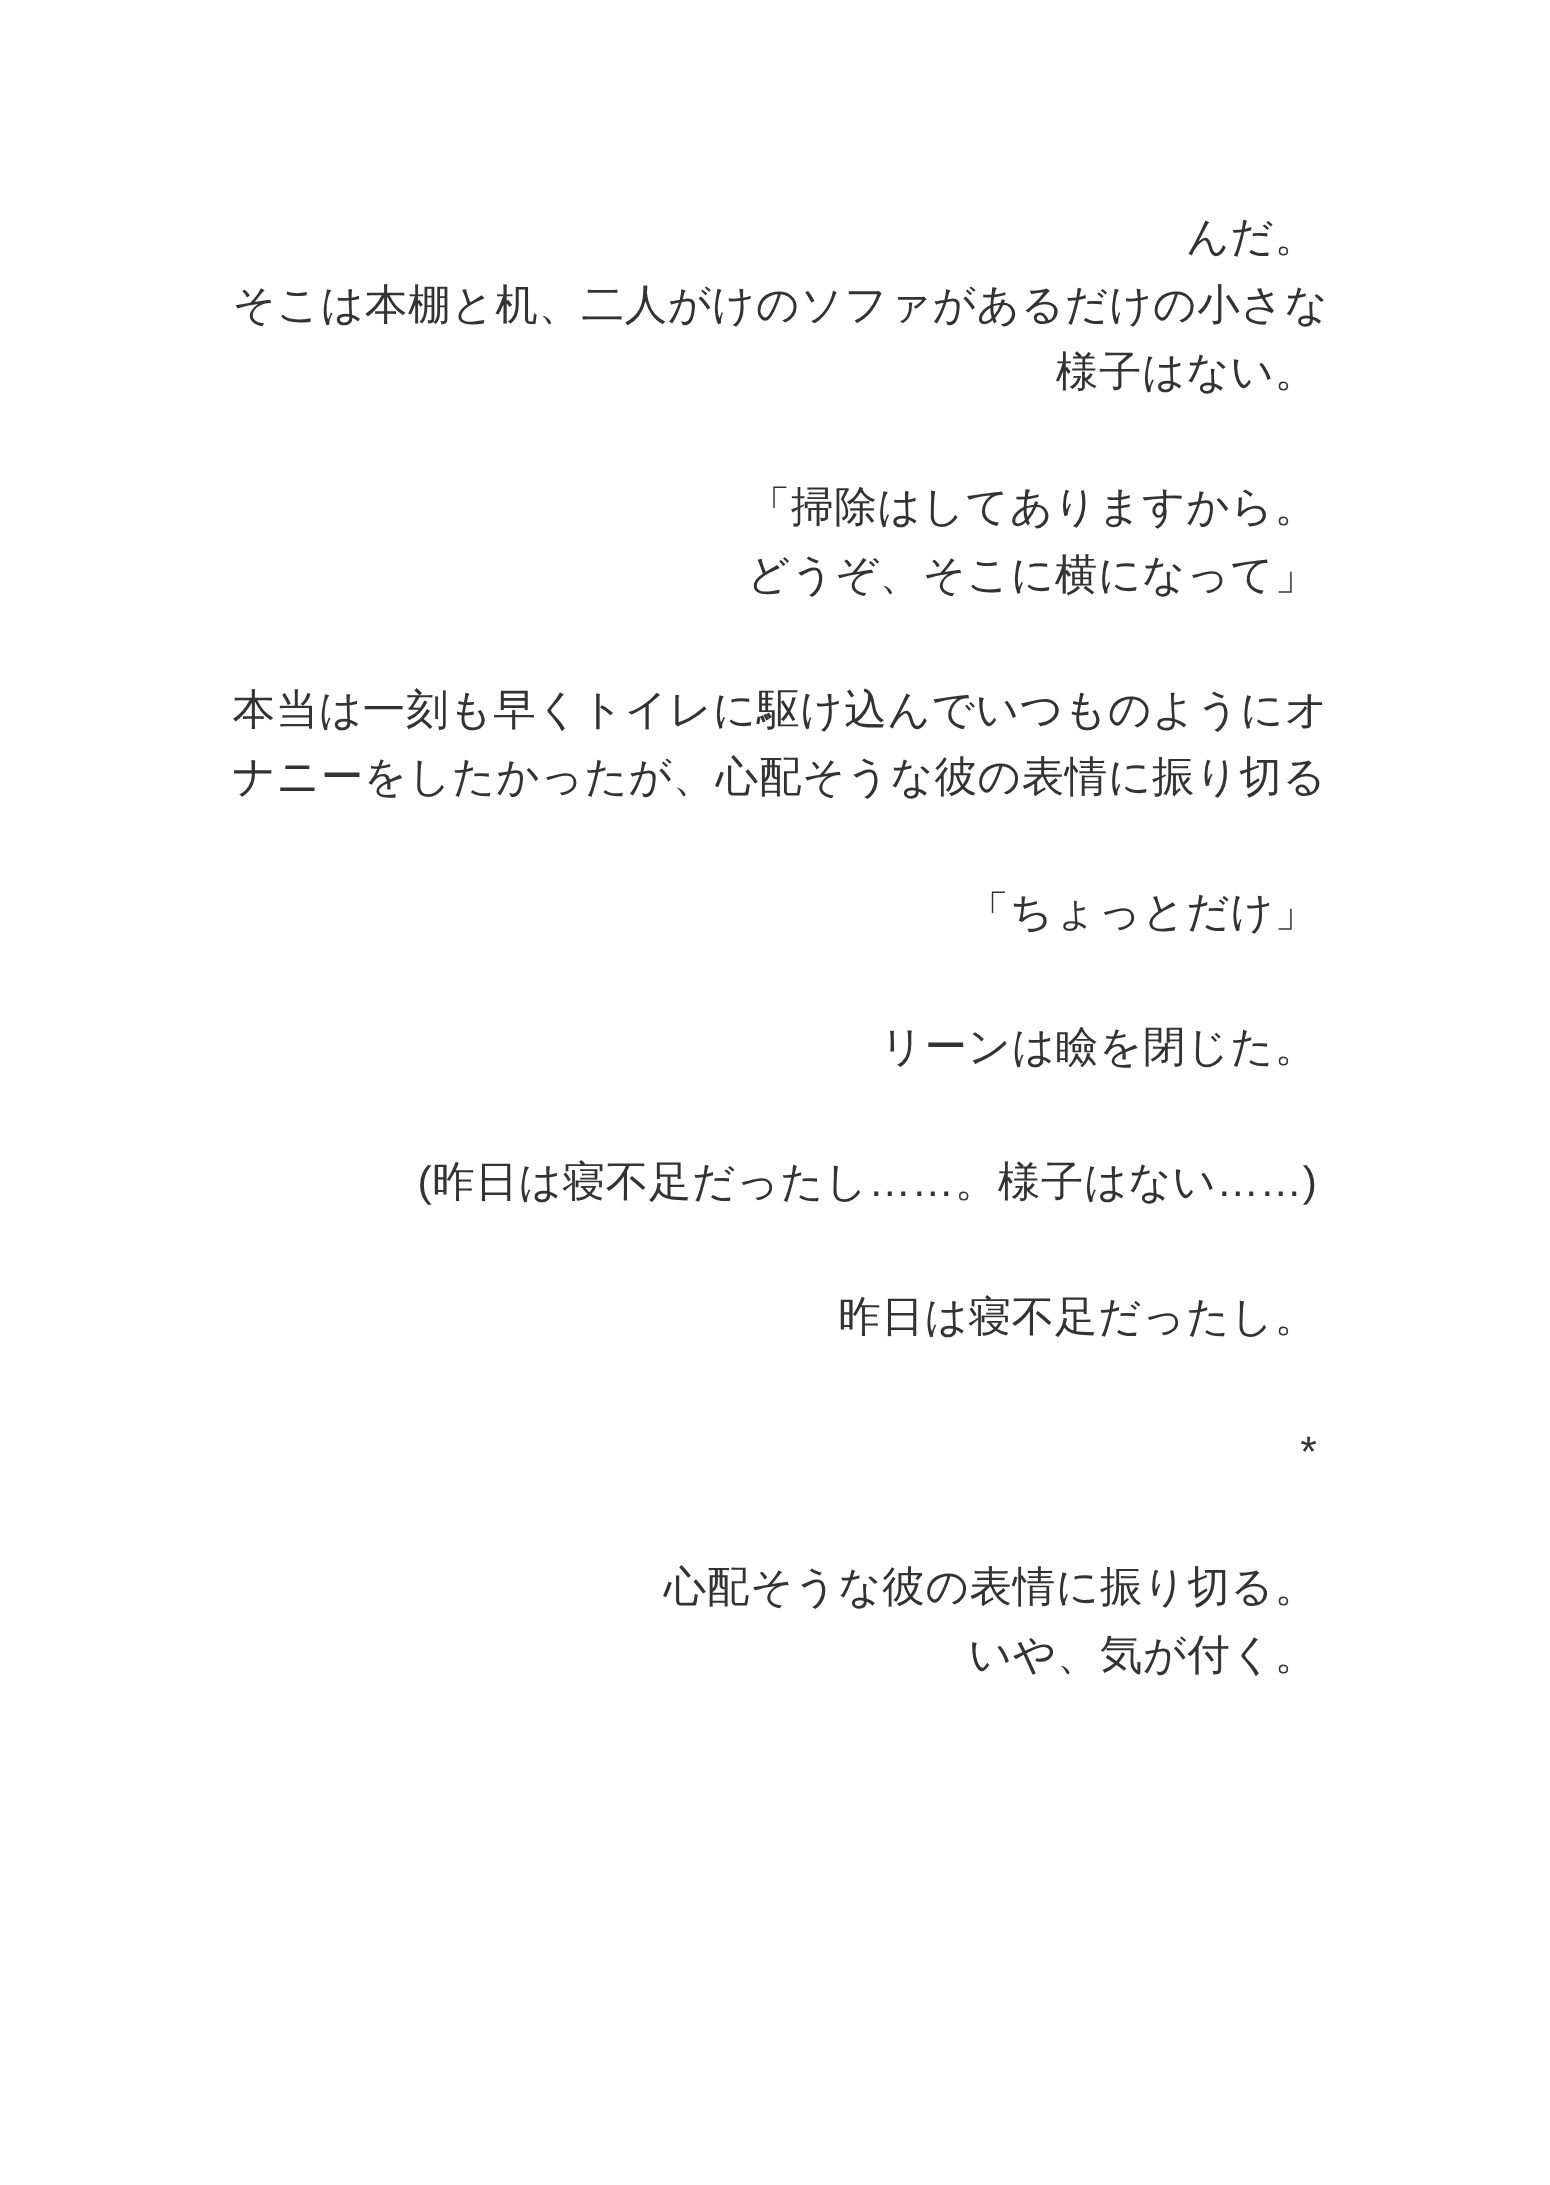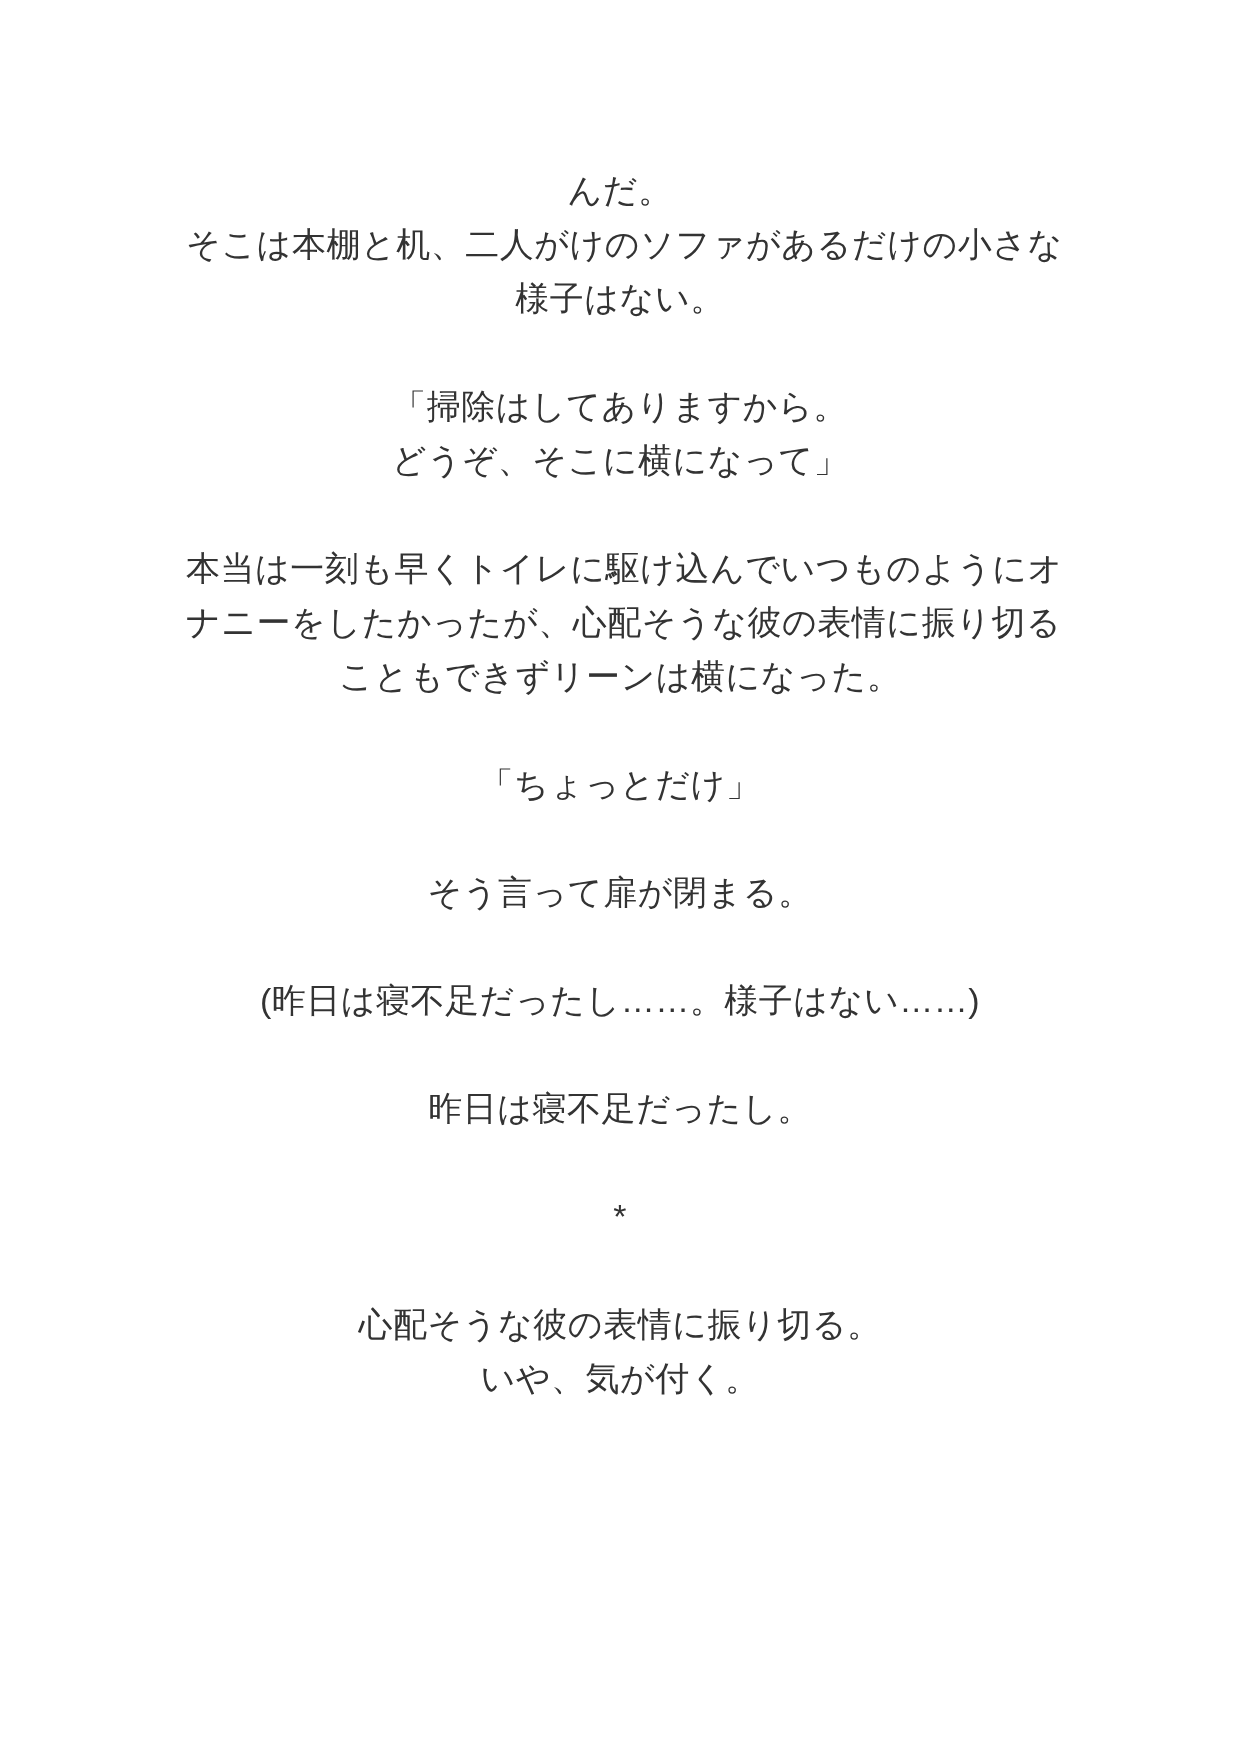--- a/index.html
+++ b/index.html
@@ -29,42 +29,41 @@
     margin: 0;
     padding: 0;
     font-family: "Liberation Sans", sans-serif;
     font-weight: 300;
     font-size: 34px;
     line-height: 54px;
     min-height: 54px;
     letter-spacing: 0.5px;
     color: #333333;
     white-space: pre;
-    text-align: center;
+    text-align: right;
   }
 </style>
 </head>
 <body>
 
 <main class="novel-page">
   <section class="novel-text" id="novel-text-container">
       <p class="text-line">んだ。</p>
       <p class="text-line">そこは本棚と机、二人がけのソファがあるだけの小さな</p>
       <p class="text-line">様子はない。</p>
       <p class="text-line">&nbsp;</p>
       <p class="text-line">「掃除はしてありますから。</p>
       <p class="text-line">どうぞ、そこに横になって」</p>
       <p class="text-line">&nbsp;</p>
       <p class="text-line">本当は一刻も早くトイレに駆け込んでいつものようにオ</p>
       <p class="text-line">ナニーをしたかったが、心配そうな彼の表情に振り切る</p>
-      <p class="text-line">こともできずリーンは横になった。</p>
       <p class="text-line">&nbsp;</p>
       <p class="text-line">「ちょっとだけ」</p>
       <p class="text-line">&nbsp;</p>
-      <p class="text-line">そう言って扉が閉まる。</p>
+      <p class="text-line">リーンは瞼を閉じた。</p>
       <p class="text-line">&nbsp;</p>
       <p class="text-line">(昨日は寝不足だったし……。様子はない……)</p>
       <p class="text-line">&nbsp;</p>
       <p class="text-line">昨日は寝不足だったし。</p>
       <p class="text-line">&nbsp;</p>
       <p class="text-line">*</p>
       <p class="text-line">&nbsp;</p>
       <p class="text-line">心配そうな彼の表情に振り切る。</p>
       <p class="text-line">いや、気が付く。</p>
     </section>

